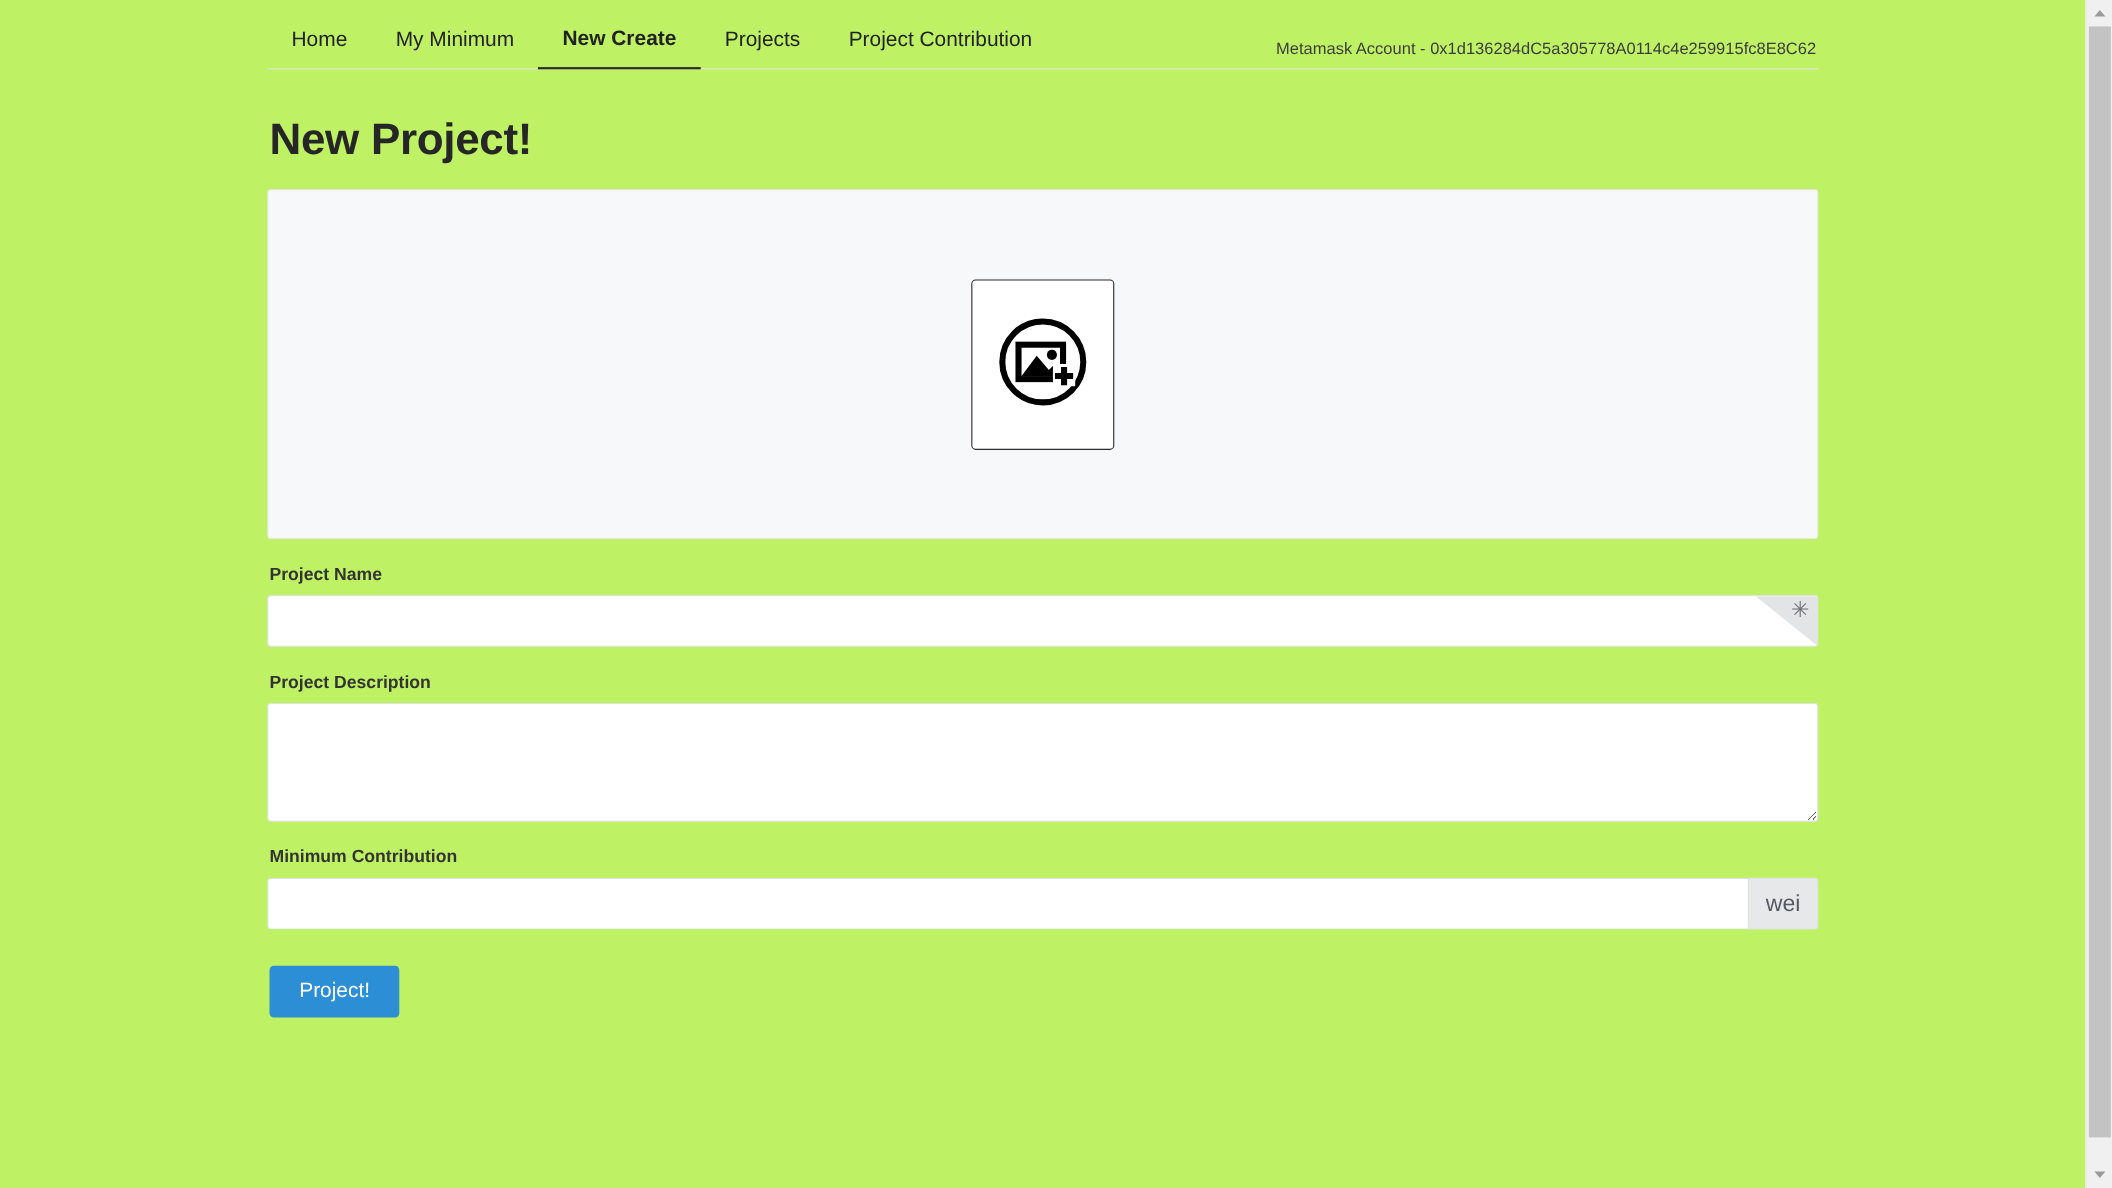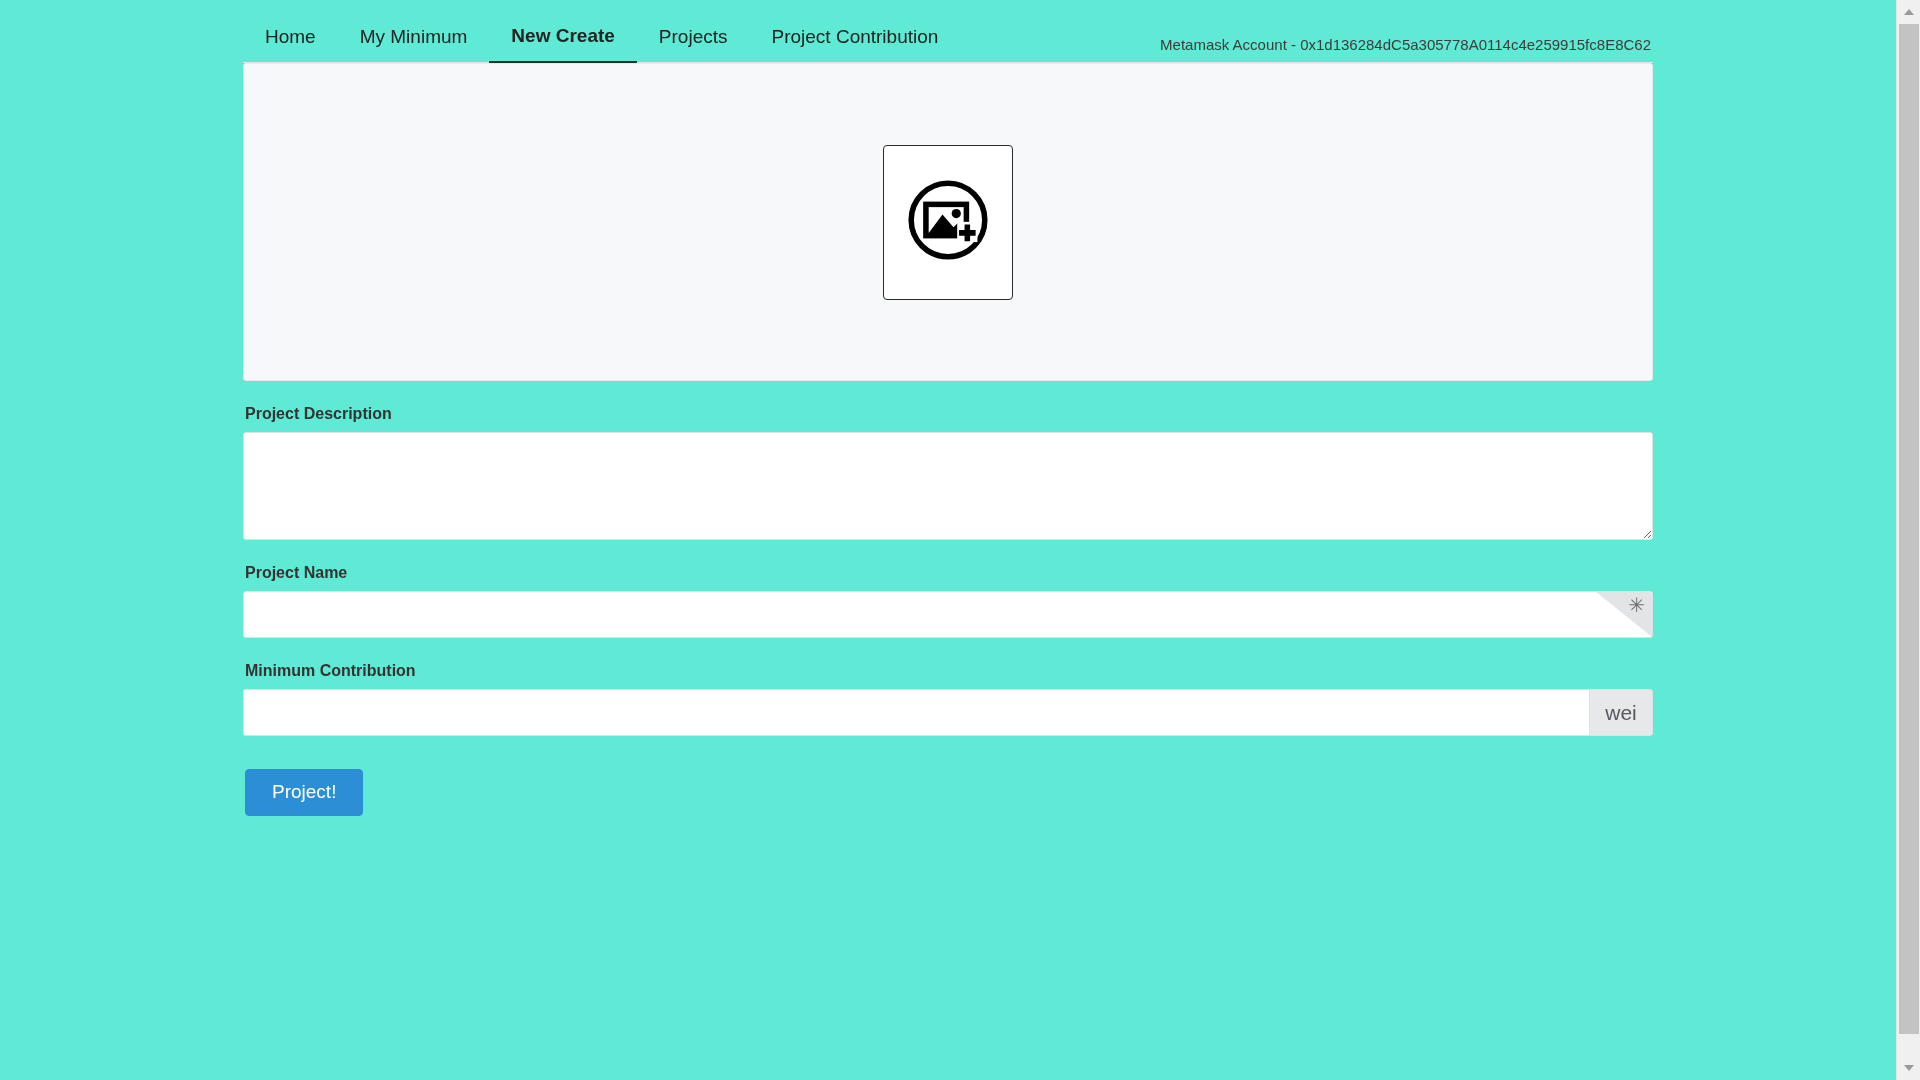--- a/index.html
+++ b/index.html
@@ -15,21 +15,21 @@
   .viewport {
     position: relative;
     width: 1920px; height: 1080px;
     background: #ffffff;
   }
 
   .page {
     position: absolute;
     top: 0; left: 0;
     width: 1896px; height: 1080px;
-    background: #5eead4;
+    background: #bef264;
     overflow: hidden;
   }
 
   
   .container {
     width: 1410px;
     margin: 0 auto;
     padding: 0;
   }
 
@@ -257,56 +257,57 @@
           <a class="nav-item">Home</a>
           <a class="nav-item">My Minimum</a>
           <a class="nav-item active">New Create</a>
           <a class="nav-item">Projects</a>
           <a class="nav-item">Project Contribution</a>
         </div>
         <div class="nav-right">Metamask Account - 0x1d136284dC5a305778A0114c4e259915fc8E8C62</div>
       </div>
 
       
+      <h1 class="page-title">New Project!</h1>
 
       
       <div class="dropzone">
         <div class="img-btn">
           <span>
             <svg width="92" height="92" viewBox="0 0 100 100" xmlns="http://www.w3.org/2000/svg">
               <circle cx="50" cy="50" r="40" fill="none" stroke="#000000" stroke-width="6"></circle>
 
               <rect x="26" y="33" width="44" height="34" fill="none" stroke="#000000" stroke-width="6"></rect>
 
               <path d="M29 64 L44 44 L56 58 L62 52 L67 64 Z" fill="#000000"></path>
 
               <circle cx="59" cy="43" r="5" fill="#000000"></circle>
 
               <path d="M60 52 h22 v22 h-22 z" fill="#ffffff"></path>
               <path d="M68 55 h6 v6 h6 v6 h-6 v6 h-6 v-6 h-6 v-6 h6 z" fill="#000000"></path>
             </svg>
           </span>
         </div>
-      </div>
-
-      
-      <div class="form-group">
-        <label class="form-label">Project Description</label>
-        <textarea class="textarea-input" style=""></textarea>
       </div>
 
       
       <div class="form-group">
         <label class="form-label">Project Name</label>
         <div class="input-wrap">
           <input class="text-input" type="text" value="" style="">
           <span class="req-corner">
             <span>✳</span>
           </span>
         </div>
+      </div>
+
+      
+      <div class="form-group">
+        <label class="form-label">Project Description</label>
+        <textarea class="textarea-input" style=""></textarea>
       </div>
 
       
       <div class="form-group">
         <label class="form-label">Minimum Contribution</label>
         <div class="input-group">
           <input class="text-input" type="text" value="" style="">
           <span class="addon">wei</span>
         </div>
       </div>

